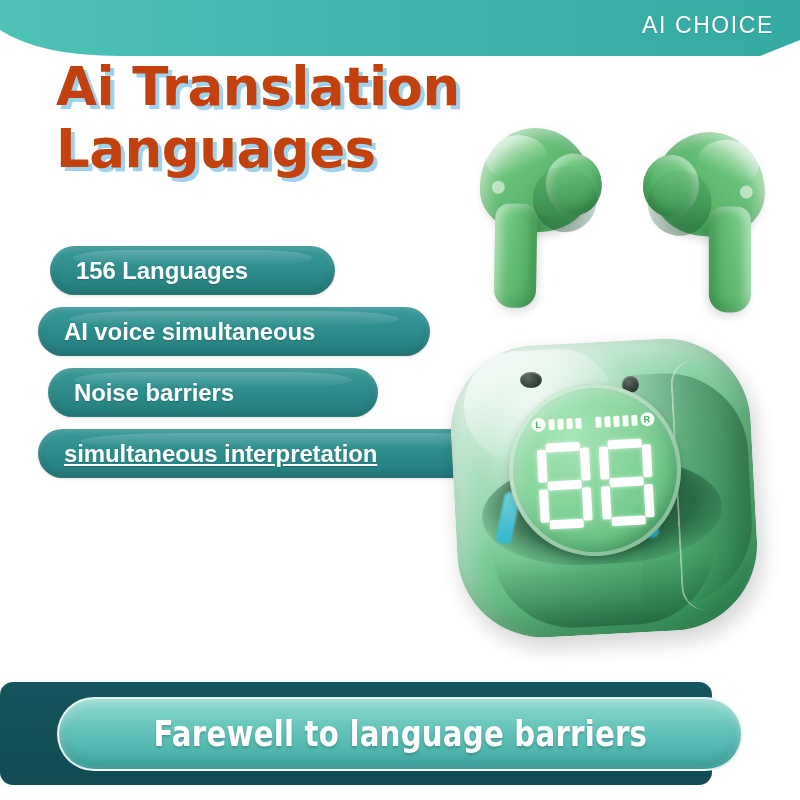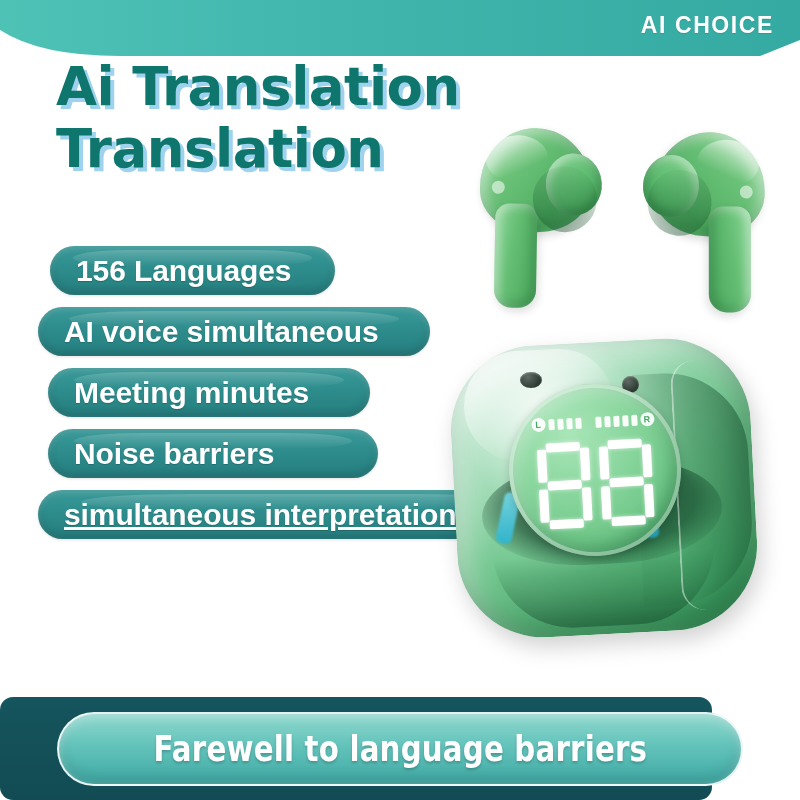--- a/index.html
+++ b/index.html
@@ -18,54 +18,54 @@
     overflow:visible;
   }
   .header-band .band-shape{
     position:absolute;left:0;top:0;width:800px;height:56px;
   }
   .header-label{
     position:absolute;right:26px;top:11px;
     color:#ffffff;
     font-size:23px;
     letter-spacing:1.6px;
-    font-weight:700;
+    font-weight:400;
     line-height:28px;
     white-space:nowrap;
     text-shadow:0 1px 1px rgba(0,0,0,.10);
     text-align:center;
   }
 
   
   .title-block{
     position:absolute;left:56px;top:56px;
     width:520px;
   }
   .title-line{
     font-size:53px;
     font-weight:700;
-    color:#0f766e;
+    color:#c2410c;
     line-height:62px;
     letter-spacing:-0.5px;
     white-space:nowrap;
     text-shadow:4px 4px 0 #9ed2ee;
     font-family:"DejaVu Sans","Liberation Sans",sans-serif;
   }
 
   
   .features{
     position:absolute;left:0;top:246px;width:640px;
   }
   .pill{
     position:relative;
     height:49px;
     border-radius:26px;
     color:#ffffff;
     font-weight:700;
-    font-size:30px;
+    font-size:24px;
     display:flex;align-items:center;
     padding-left:26px;padding-right:26px;
     box-sizing:border-box;
     margin-bottom:12px;
     background:
       linear-gradient(180deg,#3a9a99 0%, #2f8f8e 38%, #257d7e 100%);
     box-shadow:inset 0 2px 6px rgba(255,255,255,.18),
                inset 0 -3px 8px rgba(0,0,0,.17),
                0 1px 3px rgba(0,0,0,.12);
     white-space:nowrap;
@@ -74,21 +74,21 @@
   }
   .pill::after{
     content:"";position:absolute;left:8%;right:8%;top:4px;height:16px;
     border-radius:50%/100%;
     background:linear-gradient(180deg,rgba(255,255,255,.20),rgba(255,255,255,0));
     pointer-events:none;
   }
 
   
   .bottom-band{
-    position:absolute;left:0;bottom:0;width:712px;height:103px;
+    position:absolute;left:0;bottom:15px;width:712px;height:103px;
     background:linear-gradient(180deg,#15555d 0%, #124b53 100%);
     border-radius:13px;
   }
   .bottom-pill{
     position:absolute;left:57px;top:15px;
     width:686px;height:74px;
     border-radius:38px;
     border:2px solid rgba(255,255,255,.85);
     box-sizing:border-box;
     background:linear-gradient(180deg,#8fd8cd 0%, #63c3bb 45%, #3fa9a4 100%);
@@ -262,36 +262,33 @@
           <stop offset="100%" stop-color="#35aaa2"></stop>
         </linearGradient>
       </defs>
       <path d="M 0,0 L 800,0 L 800,40 L 760,56 L 120,56 Q 40,56 0,30 Z" fill="url(#bandGrad)"></path>
     </svg>
     <div class="header-label">AI CHOICE</div>
   </div>
 
   <div class="title-block">
     <div class="title-line">Ai Translation</div>
-    <div class="title-line">Translation</div>
+    <div class="title-line">Languages</div>
   </div>
 
   <div class="features">
 
     <div class="pill" style="margin-left:50px;width:285px;">
       <span>156 Languages</span>
     </div>
 
     <div class="pill" style="margin-left:38px;width:392px;">
       <span>AI voice simultaneous</span>
     </div>
 
-    <div class="pill" style="margin-left:48px;width:322px;">
-      <span>Meeting minutes</span>
-    </div>
 
 
     <div class="pill" style="margin-left:48px;width:330px;">
       <span>Noise barriers</span>
     </div>
 
     <div class="pill" style="margin-left:38px;width:532px;text-decoration:underline;">
       <span>simultaneous interpretation</span>
     </div>
 

